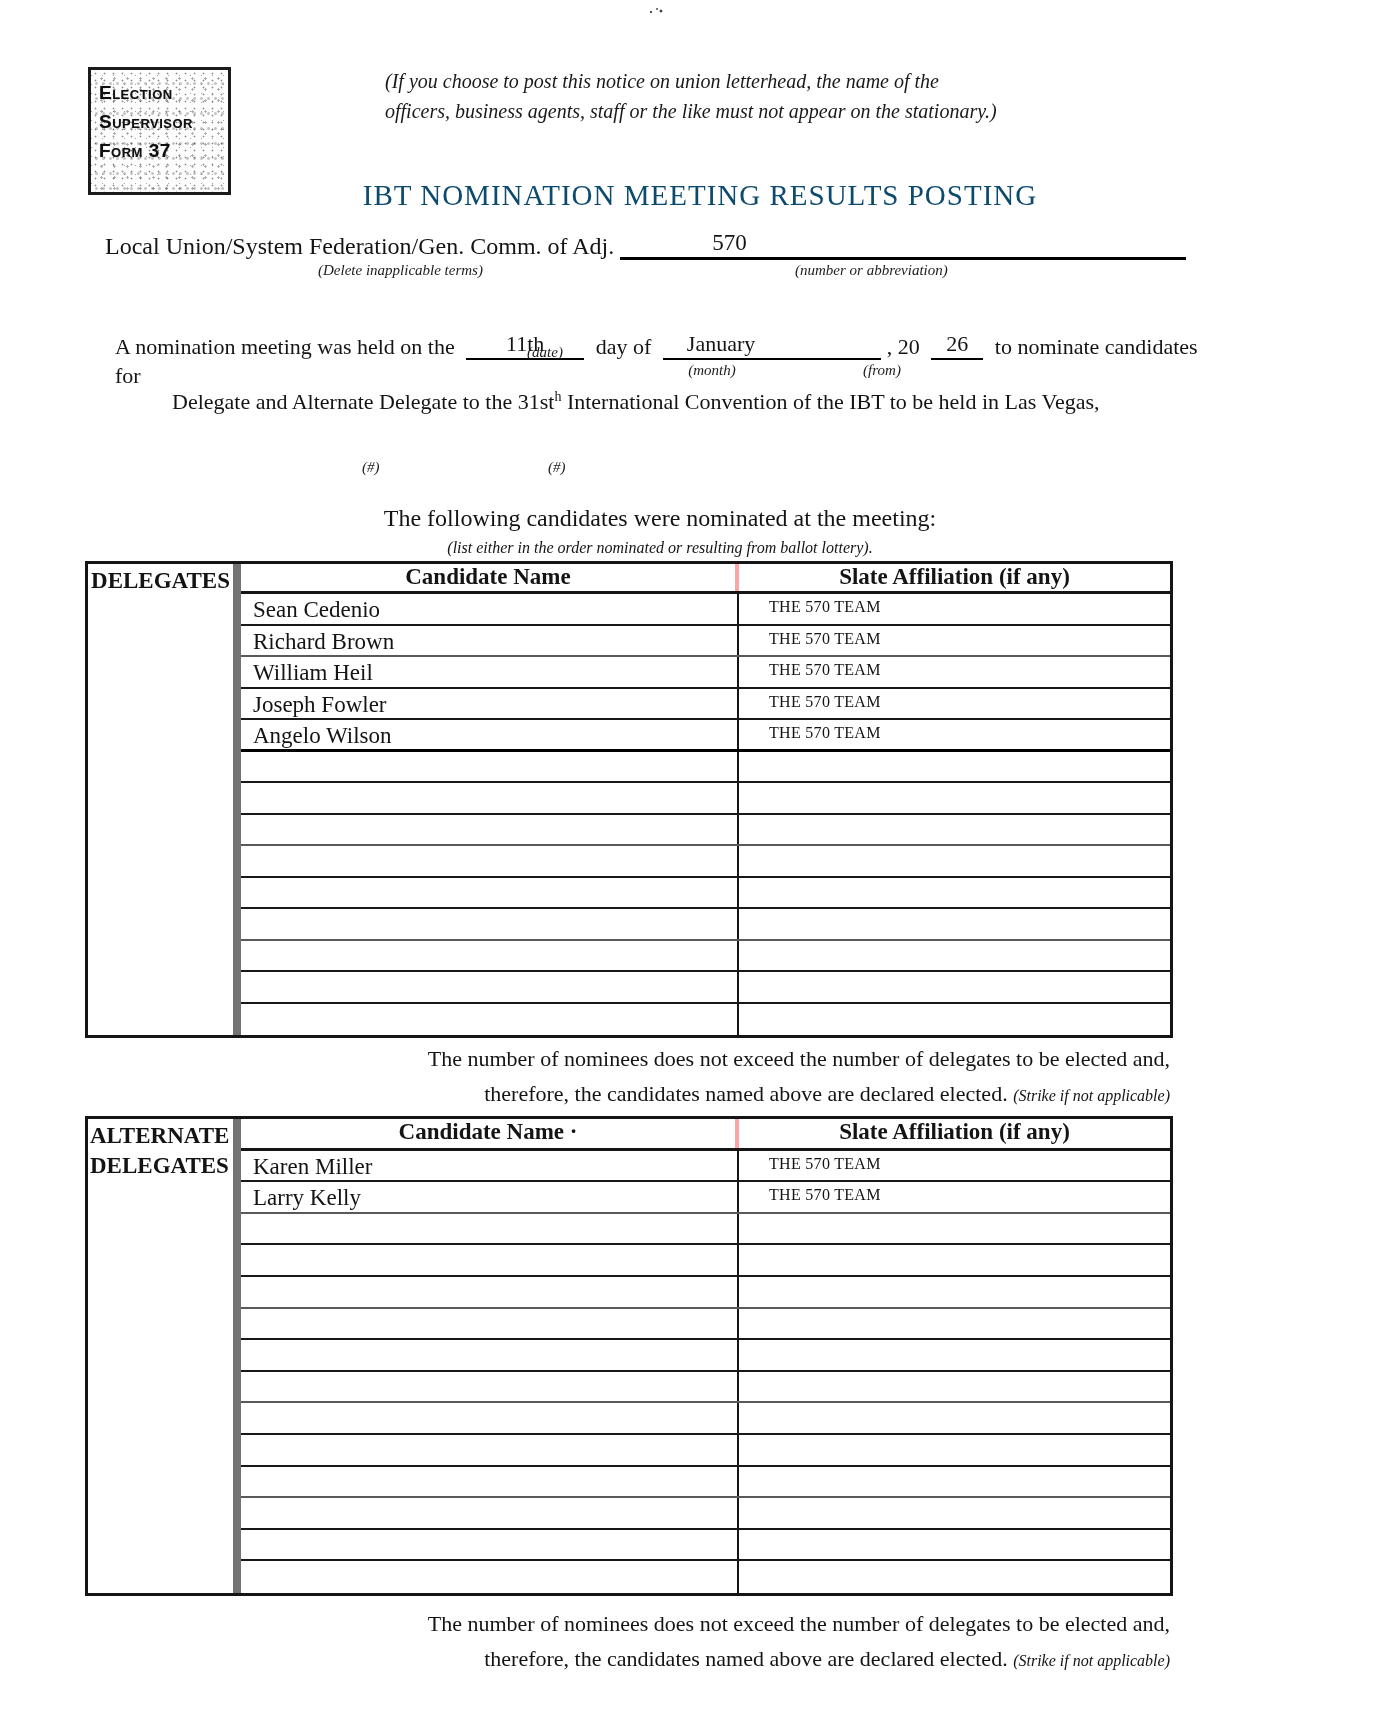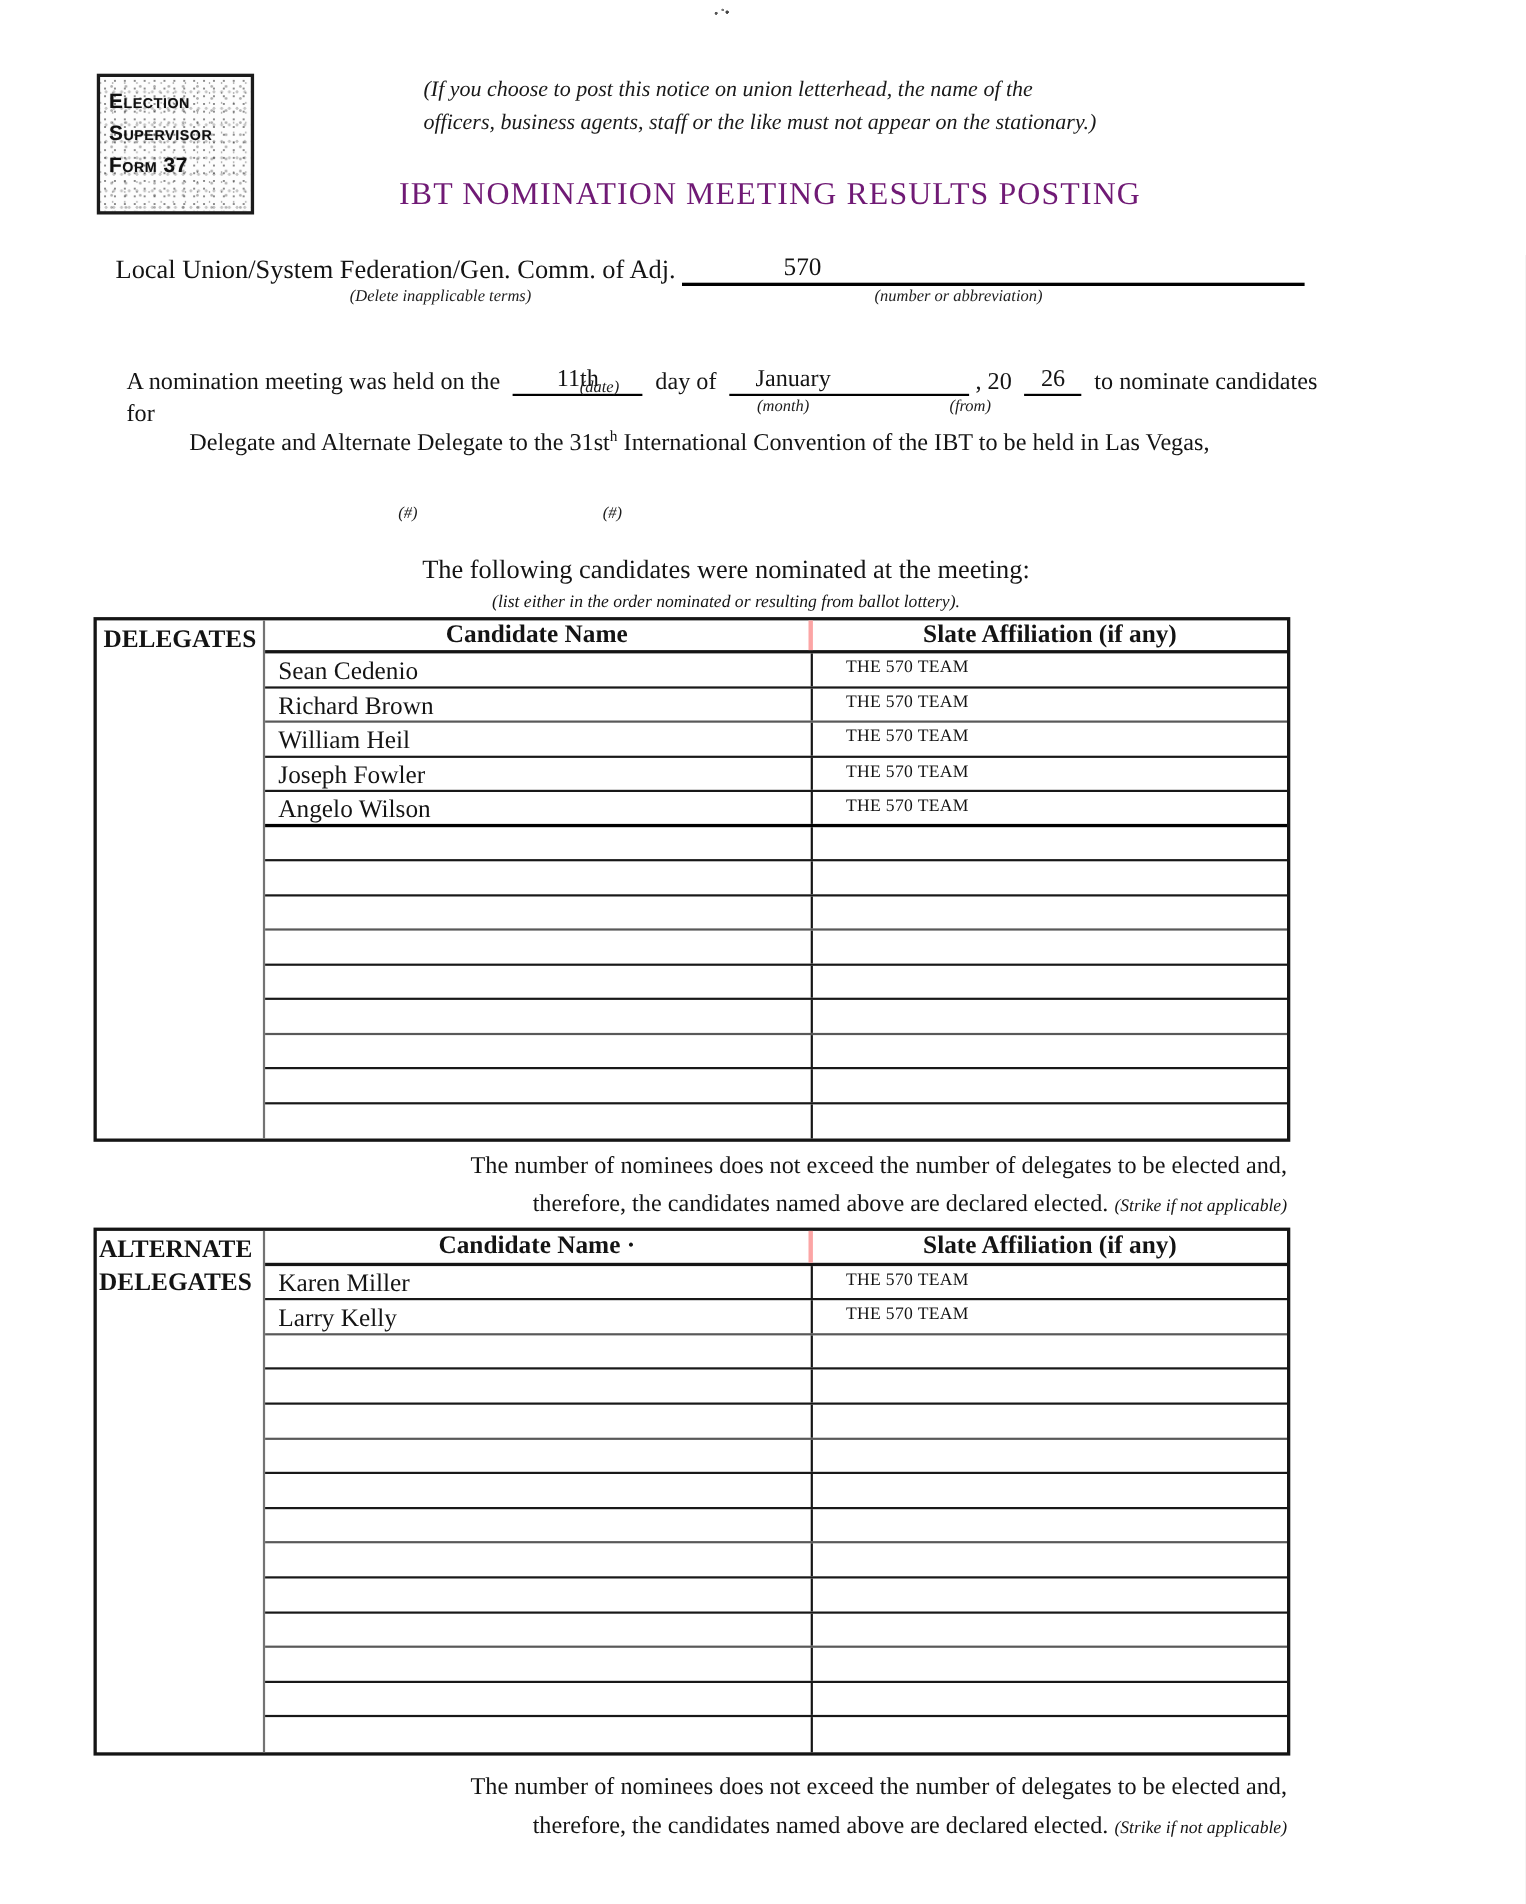--- a/index.html
+++ b/index.html
@@ -39,22 +39,22 @@
     font-variant:small-caps;font-weight:bold;
     font-size:19px;line-height:29px;letter-spacing:.5px;color:#101010;
     text-shadow:0 0 1px rgba(0,0,0,.35);
   }
 
   .note{
     left:385px;top:66px;width:620px;text-align:left;
     font-style:italic;font-size:20px;line-height:30px;color:#191919;
   }
   .title{
-    left:300px;top:160px;width:800px;text-align:center;
-    font-size:29px;letter-spacing:1px;color:#701a75;white-space:nowrap;
+    left:300px;top:179px;width:800px;text-align:center;
+    font-size:29px;letter-spacing:1px;color:#0c4a6e;white-space:nowrap;
   }
 
   .local-line{left:105px;top:230px;font-size:24px;white-space:nowrap;}
   .lu-blank{
     display:inline-block;width:566px;border-bottom:3px solid #000;
     font-size:23px;text-indent:92px;vertical-align:bottom;height:30px;box-sizing:border-box;
   }
   .hint{font-style:italic;font-size:15px;color:#1c1c1c;white-space:nowrap;}
 
   .meet-line{left:115px;top:331px;font-size:22px;white-space:nowrap;}
@@ -72,21 +72,21 @@
   .center-block{left:135px;top:505px;width:1050px;text-align:center;}
   .center-block .h{font-size:24px;}
   .center-block .sub{font-style:italic;font-size:16px;margin-top:7px;}
 
   
   .ctable{
     position:absolute;display:flex;box-sizing:border-box;
     border:3px solid #151515;background:#fff;
   }
   .label-col{
-    width:153px;box-sizing:border-box;border-right:2px solid #737373;
+    width:153px;box-sizing:border-box;border-right:8px solid #737373;
     font-weight:bold;font-size:23px;line-height:30px;padding-top:2px;text-align:center;
     white-space:nowrap;
   }
   .data-col{flex:1;display:flex;flex-direction:column;}
   .thead{display:flex;border-bottom:3px solid #151515;box-sizing:border-box;}
   #delegates-table .thead{height:31px;}
   #alternates-table .thead{height:35px;}
   .th{font-weight:bold;font-size:23px;text-align:center;box-sizing:border-box;}
   .th.name-h{width:498px;border-right:4px solid #fca5a5;}
   .th.slate-h{flex:1;}

